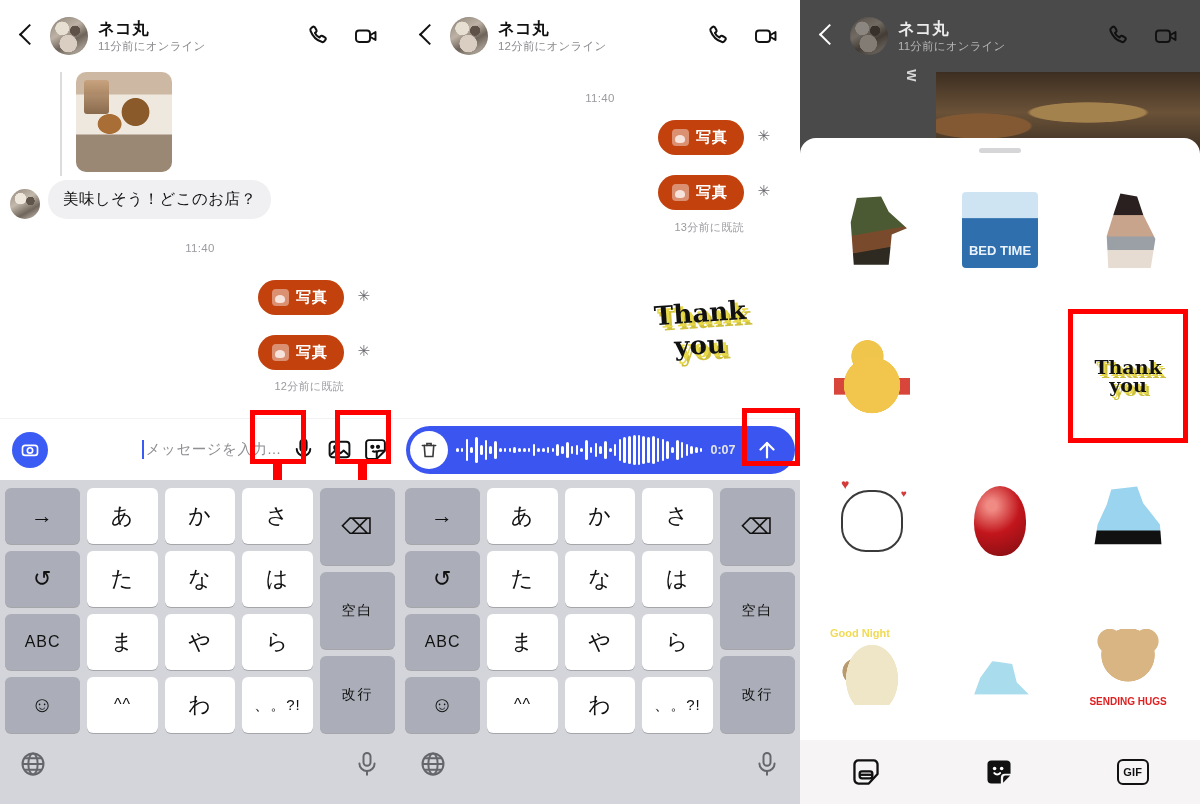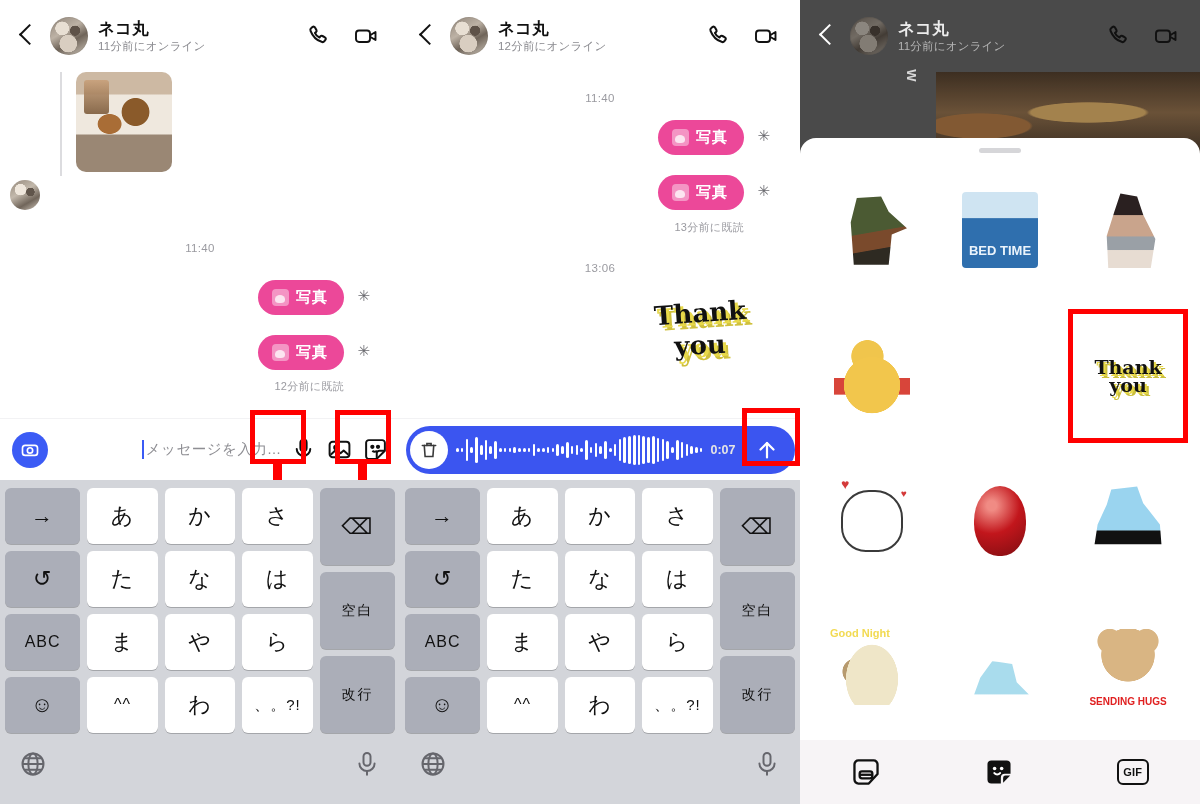--- a/index.html
+++ b/index.html
@@ -66,21 +66,21 @@
   .bubble-in {
     background: #f0f0f2; color: #111; border-radius: 19px;
     padding: 9px 15px; font-size: 15.5px; letter-spacing: .4px; white-space: nowrap;
   }
   .ts {
     position: absolute; width: 100%; text-align: center;
     font-size: 11.5px; color: #9a9aa0; letter-spacing: .3px;
   }
   .bubble-out {
     position: absolute; right: 56px;
-    background: #ec4899; color: #fff; border-radius: 19px;
+    background: #c2410c; color: #fff; border-radius: 19px;
     padding: 8px 16px 8px 14px; font-size: 15px; font-weight: 700;
     display: flex; align-items: center; gap: 7px; letter-spacing: 1px;
   }
   .thumb-dot {
     width: 17px; height: 17px; border-radius: 4px;
     background: rgba(255,255,255,.42); position: relative; flex: 0 0 auto;
   }
   .thumb-dot::after {
     content:""; position:absolute; left:3px; bottom:3px; width:10px; height:8px;
     border-radius: 50% 50% 40% 40%; background: rgba(255,255,255,.75);
@@ -271,20 +271,21 @@
         </span>
       </div>
     </div>
 
     <div class="chat-body">
       <div class="thread-line"></div>
       <div class="photo-card"></div>
 
       <div class="row-in">
         <div class="avatar-sm"></div>
+        <div class="bubble-in">美味しそう！どこのお店？</div>
       </div>
 
       <div class="ts" style="top:170px;">11:40</div>
 
       <div class="bubble-out" style="top:208px;">
         <span class="thumb-dot"></span>
         <span>写真</span>
       </div>
       <span class="sparkle" style="top:215px; right:30px;">✳</span>
 
@@ -430,21 +431,20 @@
       </div>
       <span class="sparkle" style="top:55px; right:30px;">✳</span>
 
       <div class="bubble-out" style="top:103px;">
         <span class="thumb-dot"></span>
         <span>写真</span>
       </div>
       <span class="sparkle" style="top:110px; right:30px;">✳</span>
 
       <div class="receipt" style="top:148px;">13分前に既読</div>
-      <div class="ts" style="top:190px;">13:06</div>
 
       <div style="position:absolute; right:52px; top:228px; width:96px; height:76px; text-align:center; font-family:'DejaVu Serif',serif; font-weight:700; color:#111; line-height:1; text-shadow: 3px 3px 0 #e8d94a, 5px 6px 0 #cfc03c;">
         <div style="font-size:26px; transform:rotate(-4deg);">Thank</div>
         <div style="font-size:26px; margin-top:6px; transform:rotate(-3deg);">you</div>
       </div>
     </div>
 
     <div class="voice-bar" style="bottom:324px;">
       <div class="voice-pill">
         <span class="trash-btn">

